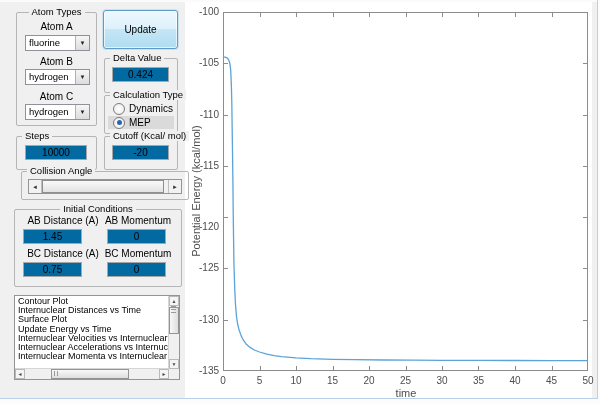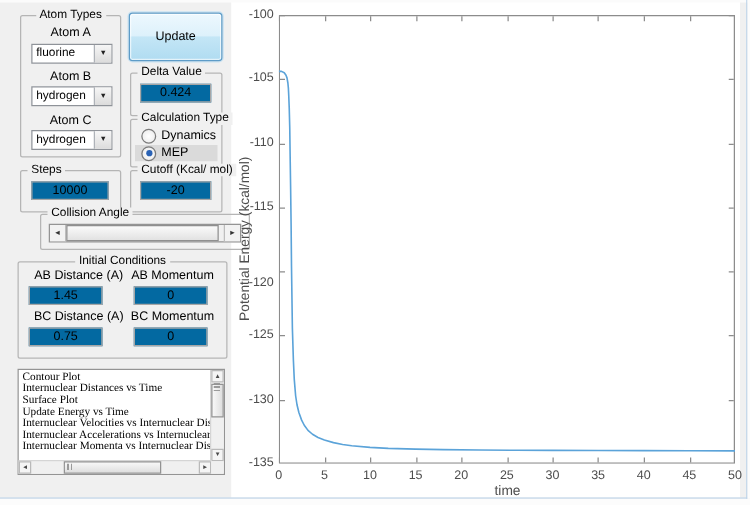--- a/index.html
+++ b/index.html
@@ -18,21 +18,21 @@
   .group{position:absolute;border:1px solid #b5b5b5;border-radius:2px;}
   .gtitle{position:absolute;top:-6px;font-size:9.5px;line-height:10px;color:#000;
           background:#f0f0f0;padding:0 3px;white-space:nowrap;}
   .gtitle.center{left:50%;transform:translateX(-50%);}
   .gtitle.left{left:5px;}
   #g-atoms{left:16px;top:12px;width:79px;height:112px;}
   #g-delta{left:104px;top:58px;width:72px;height:33px;}
   #g-calc{left:104px;top:95px;width:72px;height:37px;}
   #g-steps{left:16px;top:136px;width:79px;height:32px;}
   #g-cutoff{left:104px;top:136px;width:72px;height:32px;}
-  #g-angle{left:32px;top:171px;width:166px;height:27px;}
+  #g-angle{left:21px;top:171px;width:166px;height:27px;}
   #g-init{left:14px;top:209px;width:166px;height:76px;}
   .lbl{position:absolute;font-size:10px;color:#000;text-align:center;white-space:nowrap;}
   
   .combo{position:absolute;height:14px;background:#fff;border:1px solid #8f9399;}
   .combo-txt{position:absolute;left:3px;top:1px;font-size:9.5px;line-height:12px;color:#000;}
   .combo-btn{position:absolute;right:0;top:0;bottom:0;width:13px;
              background:linear-gradient(#f6f6f6,#dcdcdc);border-left:1px solid #aeb2b8;
              display:flex;align-items:center;justify-content:center;}
   .combo-btn span{font-size:6px;color:#222;line-height:6px;}
   
@@ -52,21 +52,21 @@
   
   #slider{position:absolute;left:6px;top:7px;width:152px;height:13px;border:1px solid #949494;background:#f0f0f0;}
   .sl-btn{position:absolute;top:0;bottom:0;width:12px;background:#f2f2f2;display:flex;align-items:center;justify-content:center;}
   .sl-btn span{font-size:6px;color:#333;line-height:6px;}
   #sl-left{left:0;border-right:1px solid #bdbdbd;}
   #sl-right{right:0;border-left:1px solid #bdbdbd;}
   #sl-thumb{position:absolute;left:13px;top:0;width:122px;height:13px;
             background:linear-gradient(#fafafa,#e2e2e2);border:1px solid #8f8f8f;box-sizing:border-box;}
   
   #listbox{left:14px;top:295px;width:166px;height:85px;background:#fff;border:1px solid #949494;box-sizing:border-box;}
-  #lb-items{position:absolute;left:1px;top:1px;right:11px;bottom:11px;overflow:hidden;font-family:Liberation Serif, serif;}
+  #lb-items{position:absolute;left:1px;top:1px;right:11px;bottom:11px;overflow:hidden;}
   .lb-row{height:9.2px;font-size:9px;line-height:9.4px;padding-left:2px;white-space:nowrap;overflow:hidden;color:#000;}
   .lb-row.selected{background:#c4c4c4;}
   .sb{position:absolute;background:#f0f0f0;}
   #lb-vscroll{right:0;top:0;width:10px;bottom:10px;border-left:1px solid #d5d5d5;}
   #lb-hscroll{left:0;bottom:0;height:10px;right:10px;border-top:1px solid #d5d5d5;}
   #lb-corner{right:0;bottom:0;width:10px;height:10px;}
   .sb-btn{position:absolute;background:#f5f5f5;border:1px solid #b9b9b9;box-sizing:border-box;
           display:flex;align-items:center;justify-content:center;}
   .sb-btn span{font-size:5px;color:#4a4a4a;line-height:5px;}
   #vs-up{left:0;top:0;width:10px;height:10px;}

